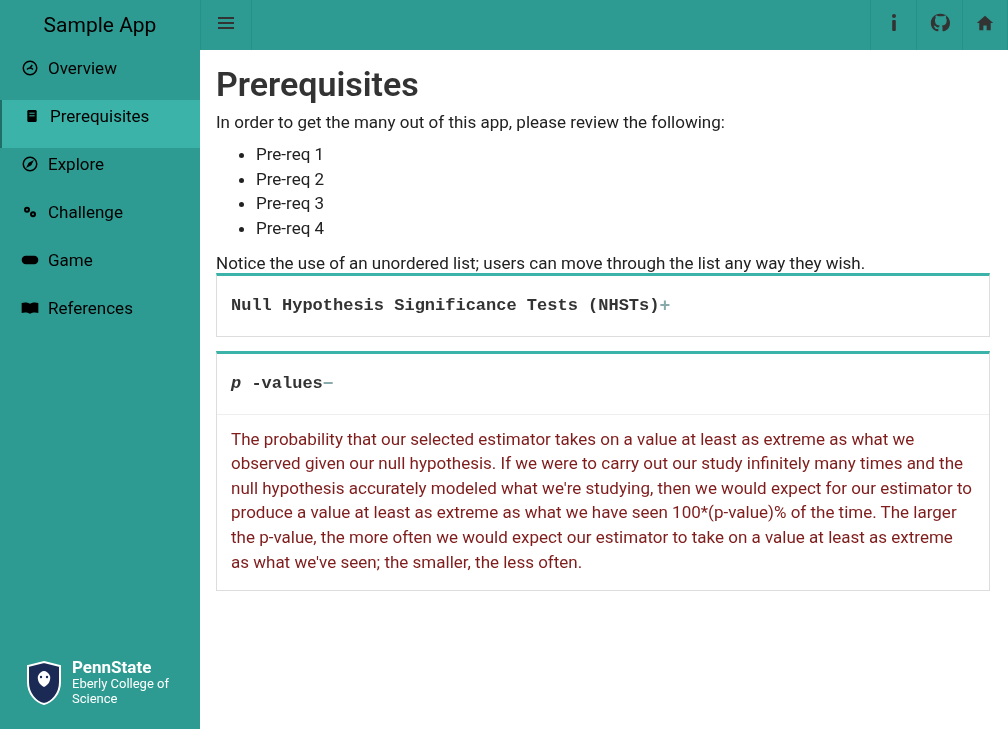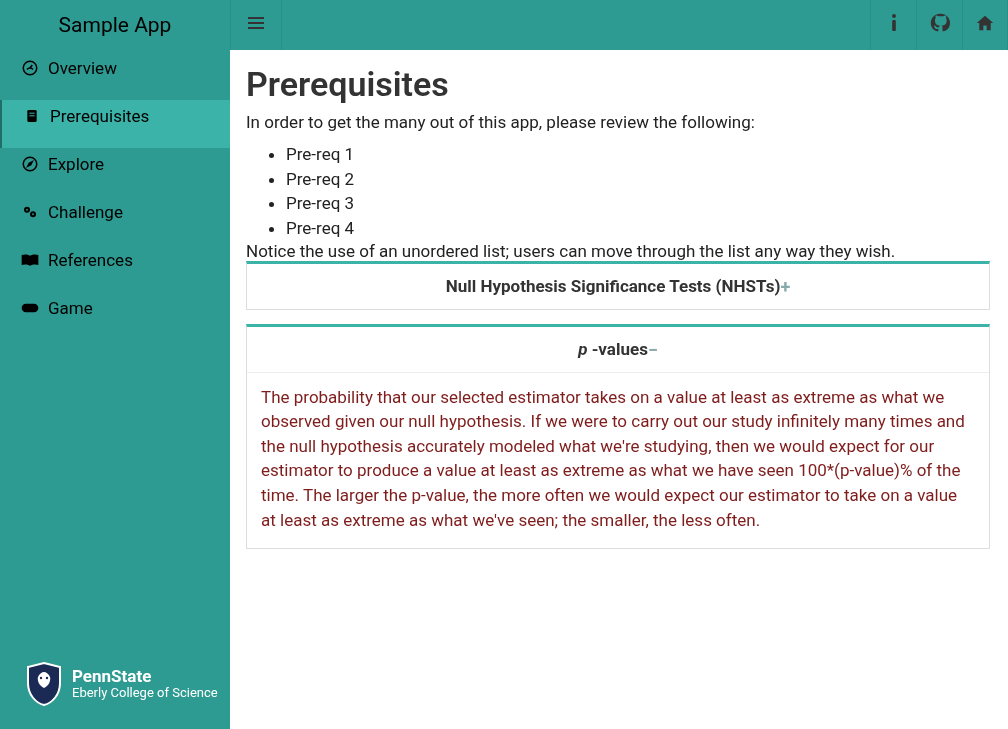--- a/index.html
+++ b/index.html
@@ -1,20 +1,20 @@
 <!DOCTYPE html>
 <html><head>
 <meta charset="utf-8">
 <style>
   * { box-sizing: border-box; margin: 0; padding: 0; }
   html, body { height: 100%; font-family: -apple-system, "Segoe UI", Roboto, "Helvetica Neue", Arial, sans-serif; font-size: 16px; color:#222; }
   body { display:flex; width:1008px; height:729px; overflow:hidden; background:#fff; }
 
   
-  .sidebar { width:230px; background:#2e9b92; color:#000; display:flex; flex-direction:column; position:relative; }
+  .sidebar { width:200px; background:#2e9b92; color:#000; display:flex; flex-direction:column; position:relative; }
   .app-title { height:50px; display:flex; align-items:center; justify-content:center; font-size:21px; color:#000; background:#2e9b92; }
   .nav { flex:1; padding-top:2px; }
   .nav-item { display:flex; align-items:center; height:48px; padding:0 14px 16px 20px; gap:8px; color:#000; cursor:pointer; font-size:17px; }
   .nav-item.active { background:#3bb3a9; padding-left:20px; border-left:2px solid #1f6f68; }
   .nav-icon { width:20px; display:inline-flex; align-items:center; justify-content:center; }
   .logo { position:absolute; left:24px; bottom:22px; display:flex; align-items:center; gap:8px; color:#fff; }
   .logo-shield svg { display:block; }
   .logo-text .l1 { font-weight:700; font-size:17px; line-height:1; color:#fff; }
   .logo-text .l2 { font-size:13px; color:#fff; line-height:1.2; }
 
@@ -22,26 +22,26 @@
   .main { flex:1; display:flex; flex-direction:column; }
   .topbar { height:50px; background:#2e9b92; display:flex; align-items:stretch; }
   .hamburger { width:52px; display:flex; align-items:center; justify-content:center; border-right:1px solid #279088; border-left:1px solid #279088; color:#333; cursor:pointer; }
   .topbar-spacer { flex:1; }
   .topbtn { width:46px; display:flex; align-items:center; justify-content:center; border-left:1px solid #279088; color:#333; cursor:pointer; }
   .topbtn:last-child { border-right:1px solid #279088; }
 
   .content { flex:1; padding:14px 18px 20px 16px; overflow:auto; }
   h1.page-title { font-size:34px; font-weight:600; color:#333; margin-bottom:8px; }
   .intro { font-size:17px; margin-bottom:10px; }
-  ul.prereq-list { list-style:disc; padding-left:40px; }
+  ul.prereq-list { list-style:disc; padding-left:40px; margin-bottom:12px; }
   ul.prereq-list li { font-size:17px; line-height:1.45; }
   .note { font-size:17px; margin-bottom:0; }
 
   .panel { border:1px solid #ddd; border-top:3px solid #3bb3a9; margin-bottom:14px; background:#fff; }
-  .panel-header { display:flex; align-items:center; justify-content:center; padding:12px 14px; cursor:pointer; }
+  .panel-header { display:flex; align-items:center; justify-content:flex-start; padding:20px 14px; cursor:pointer;font-family:Liberation Mono, monospace; }
   .panel-title { font-weight:700; font-size:17px; color:#333; }
   .panel-title .italic { font-style:italic; font-weight:700; }
   .panel-toggle { color:#8aa; font-size:18px; font-weight:700; }
   .panel-body { padding:2px 14px 16px 14px; font-size:17px; line-height:1.45; color:#7f1d1d; }
   .panel-sep { border-top:1px solid #eee; margin:0 0 10px 0; }
 
   a { text-decoration:none; color:inherit; }
 </style>
 </head>
 <body>
@@ -89,34 +89,34 @@
             <circle cx="16" cy="15" r="4"></circle>
             <circle cx="8" cy="9" r="1.2" fill="#2e9b92"></circle>
             <circle cx="16" cy="15" r="1.2" fill="#2e9b92"></circle>
           </svg>
       </span>
       <span>Challenge</span>
     </a>
 
     <a class="nav-item">
       <span class="nav-icon">
+        <svg width="20" height="14" viewBox="0 0 24 16" fill="#000">
+            <rect x="2" y="3" width="20" height="10" rx="5"></rect>
+          </svg>
+      </span>
+      <span>Game</span>
+    </a>
+
+    <a class="nav-item">
+      <span class="nav-icon">
         <svg width="20" height="16" viewBox="0 0 24 18" fill="#000">
             <path d="M2 3c3-1 7-1 10 1 3-2 7-2 10-1v12c-3-1-7-1-10 1-3-2-7-2-10-1z"></path>
           </svg>
       </span>
       <span>References</span>
-    </a>
-
-    <a class="nav-item">
-      <span class="nav-icon">
-        <svg width="20" height="14" viewBox="0 0 24 16" fill="#000">
-            <rect x="2" y="3" width="20" height="10" rx="5"></rect>
-          </svg>
-      </span>
-      <span>Game</span>
     </a>
 
   </nav>
 
   <div class="logo">
     <span class="logo-shield">
       <svg width="40" height="46" viewBox="0 0 40 46">
           <path d="M20 2 L36 6 V22 C36 34 28 42 20 44 C12 42 4 34 4 22 V6 Z" fill="#1a2a55" stroke="#fff" stroke-width="2"></path>
           <path d="M14 16c1-3 4-5 6-5s5 2 6 5c1 3-1 9-6 11-5-2-7-8-6-11z" fill="#fff"></path>
           <circle cx="17" cy="17" r="1.2" fill="#1a2a55"></circle>

